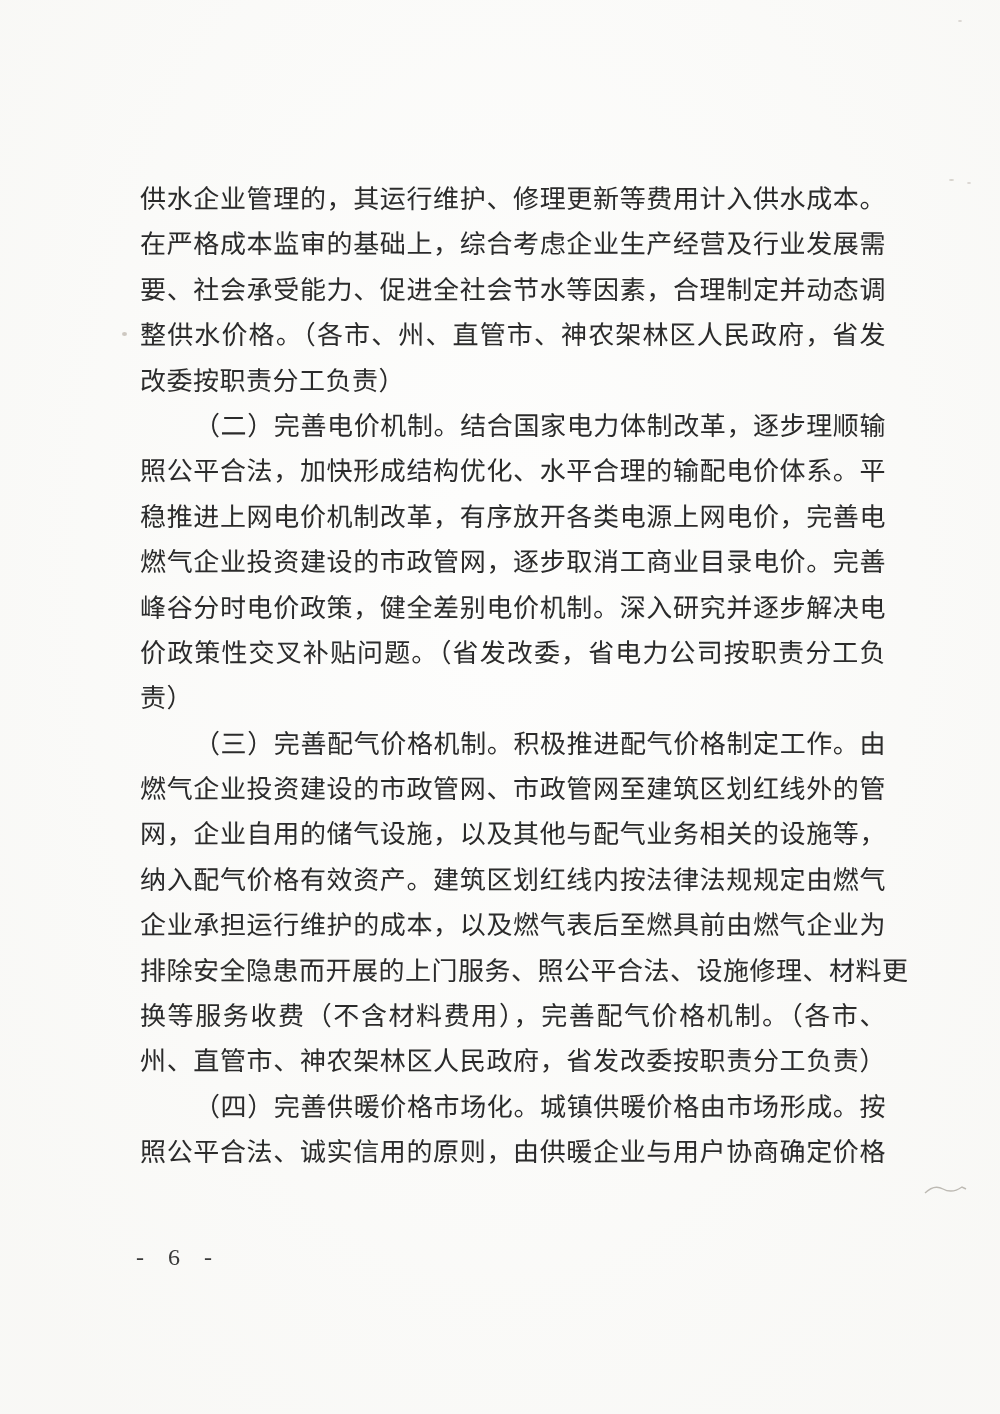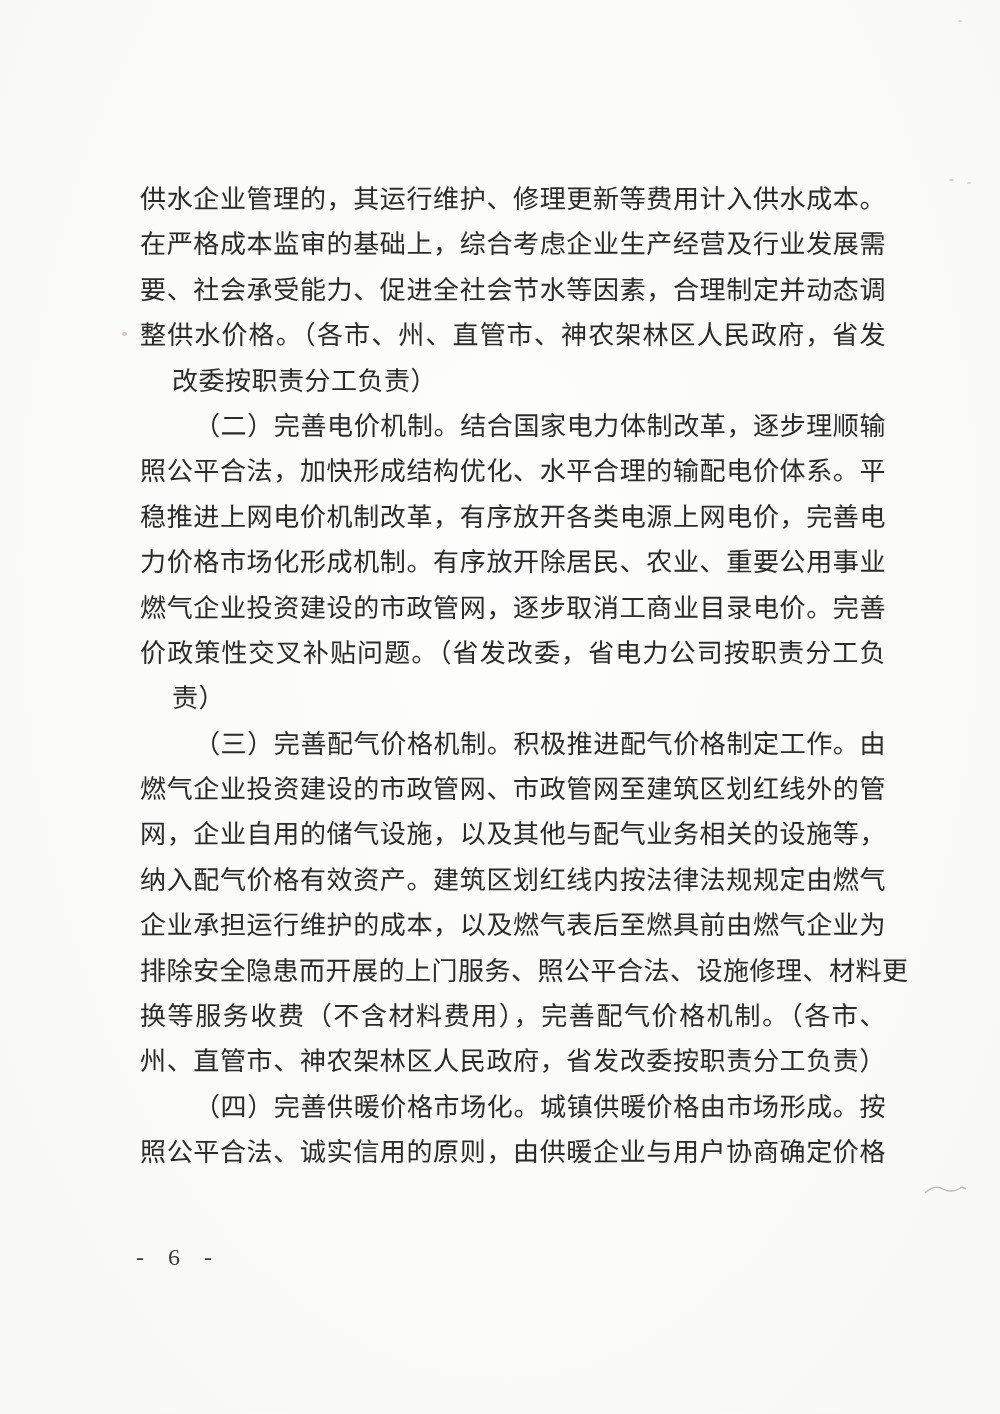--- a/index.html
+++ b/index.html
@@ -38,21 +38,20 @@
   }
   .line {
     text-align: justify;
     text-align-last: justify;
     white-space: nowrap;
     height: 45.4px;
   }
   .line.short {
     text-align: center;
     text-align-last: left;
-    margin-left: 32px;
   }
   .para.indent .line:first-child {
     text-indent: 54px;
   }
   .page-number {
     position: absolute;
     left: 136px;
     top: 1244px;
     font-size: 24px;
     letter-spacing: 9px;
@@ -86,22 +85,22 @@
         <div class="line">供水企业管理的，其运行维护、修理更新等费用计入供水成本。</div>
         <div class="line">在严格成本监审的基础上，综合考虑企业生产经营及行业发展需</div>
         <div class="line">要、社会承受能力、促进全社会节水等因素，合理制定并动态调</div>
         <div class="line">整供水价格。（各市、州、直管市、神农架林区人民政府，省发</div>
         <div class="line short">改委按职责分工负责）</div>
       </div>
       <div class="para indent">
         <div class="line">（二）完善电价机制。结合国家电力体制改革，逐步理顺输</div>
         <div class="line">照公平合法，加快形成结构优化、水平合理的输配电价体系。平</div>
         <div class="line">稳推进上网电价机制改革，有序放开各类电源上网电价，完善电</div>
-        <div class="line">力价格市场化形成机制。有序放开除居民、农业、重要公用事业</div>
         <div class="line">燃气企业投资建设的市政管网，逐步取消工商业目录电价。完善</div>
+        <div class="line">峰谷分时电价政策，健全差别电价机制。深入研究并逐步解决电</div>
         <div class="line">价政策性交叉补贴问题。（省发改委，省电力公司按职责分工负</div>
         <div class="line short">责）</div>
       </div>
       <div class="para indent">
         <div class="line">（三）完善配气价格机制。积极推进配气价格制定工作。由</div>
         <div class="line">燃气企业投资建设的市政管网、市政管网至建筑区划红线外的管</div>
         <div class="line">网，企业自用的储气设施，以及其他与配气业务相关的设施等，</div>
         <div class="line">纳入配气价格有效资产。建筑区划红线内按法律法规规定由燃气</div>
         <div class="line">企业承担运行维护的成本，以及燃气表后至燃具前由燃气企业为</div>
         <div class="line">排除安全隐患而开展的上门服务、照公平合法、设施修理、材料更</div>

